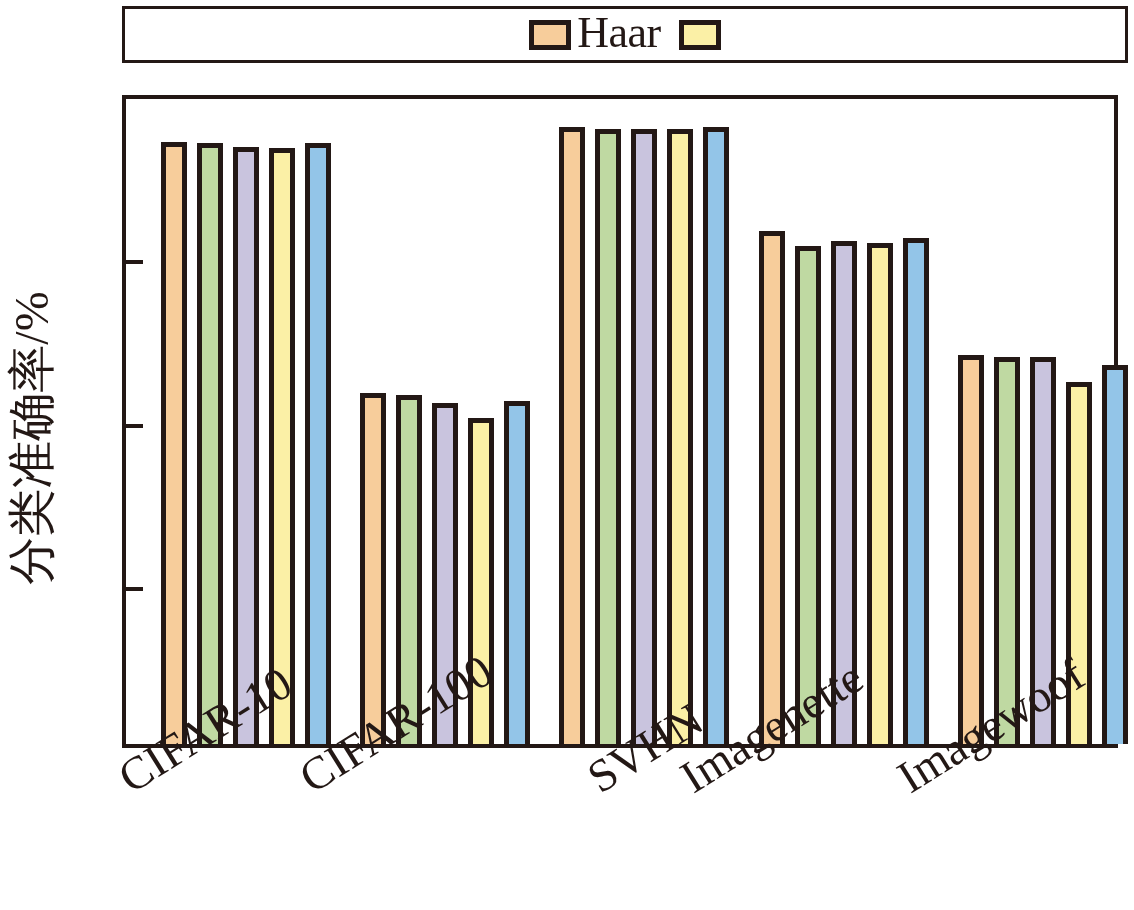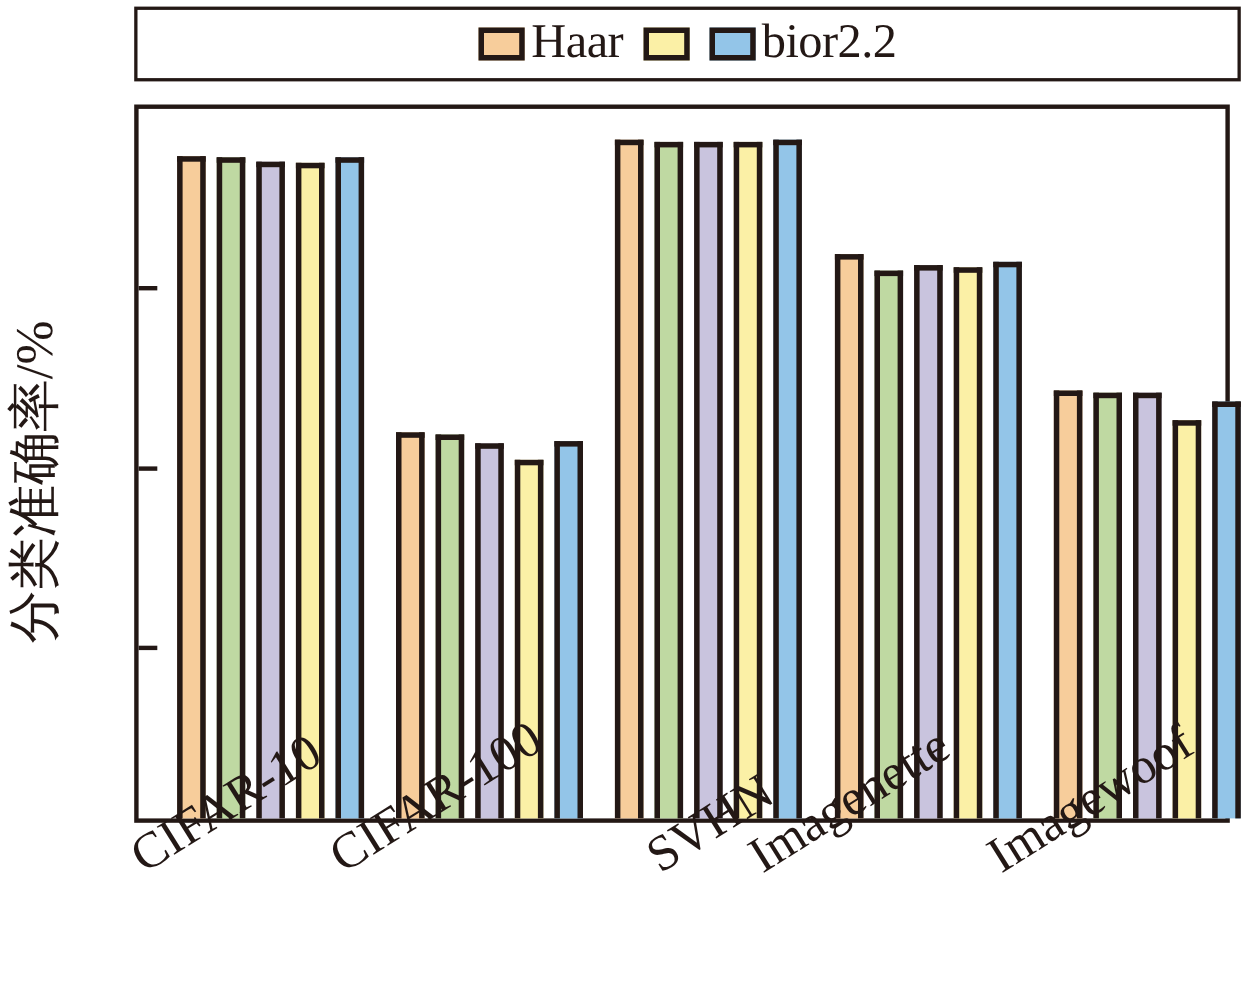--- a/index.html
+++ b/index.html
@@ -12,21 +12,21 @@
     position: relative;
     overflow: hidden;
     font-family: "Liberation Serif", serif;
     color: #231815;
   }
 
   
   #legend {
     position: absolute;
     left: 122px; top: 6px;
-    width: 1006px; height: 68px;
+    width: 1006px; height: 57px;
     border: 3px solid #231815;
     background: #ffffff;
     display: flex;
     align-items: center;
     justify-content: center;
     gap: 0px;
   }
   .legend-entry {
     display: flex;
     align-items: center;
@@ -121,24 +121,20 @@
 <body>
 
 <div id="legend">
   <div class="legend-entry">
     <span class="legend-swatch" style="background: rgb(247, 205, 155);"></span>
     <span class="legend-label">Haar</span>
   </div>
   <div class="legend-entry">
     <span class="legend-swatch" style="background: rgb(251, 240, 166);"></span>
   </div>
-  <div class="legend-entry">
-    <span class="legend-swatch" style="background: rgb(147, 197, 232);"></span>
-    <span class="legend-label">bior2.2</span>
-  </div>
 </div>
 
 <div id="y-axis-title">分类准确率/%</div>
 
 <div id="ytick-labels"></div>
 
 <div id="plot-frame">
   <div id="plot-inner">
       <div class="ytick-mark" style="top: 487.75px;"></div>
       <div class="ytick-mark" style="top: 324.5px;"></div>

